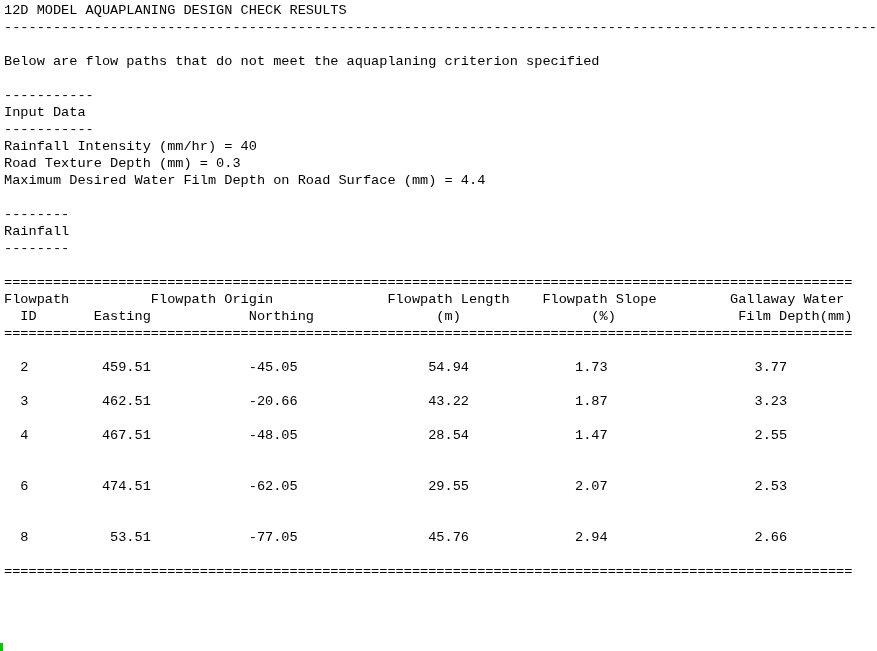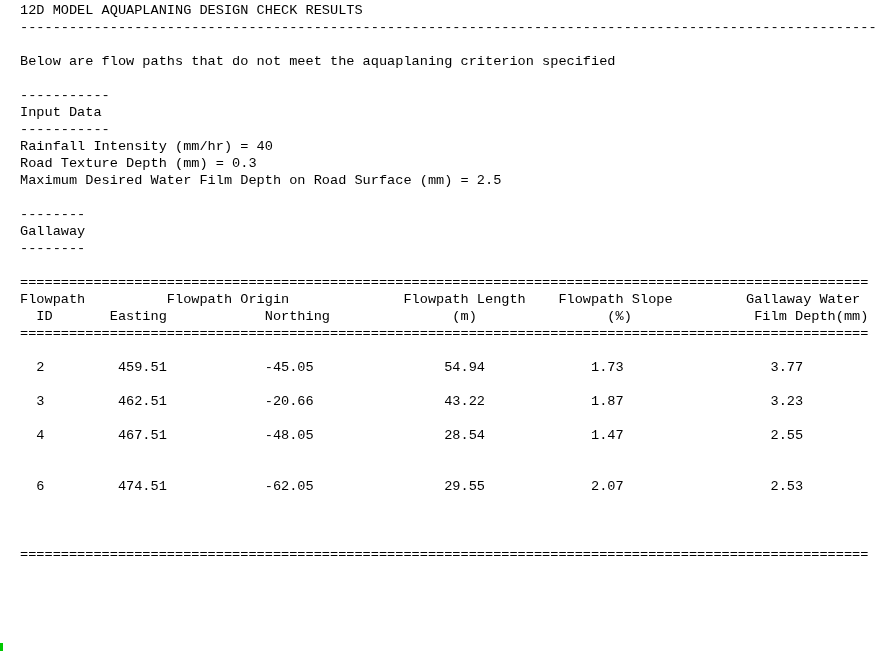--- a/index.html
+++ b/index.html
@@ -11,21 +11,21 @@
     width: 877px;
     height: 651px;
     overflow: hidden;
     position: relative;
     font-family: "Liberation Mono", "DejaVu Sans Mono", monospace;
     font-size: 13.6px;
     line-height: 17px;
     color: #000000;
   }
   .report {
-    padding: 2px 0 0 20px;
+    padding: 2px 0 0 4px;
   }
   .line {
     white-space: pre;
     height: 17px;
     overflow: hidden;
   }
   .cursor {
     position: absolute;
     left: 0;
     top: 643px;
@@ -40,40 +40,41 @@
   <div class="line">12D MODEL AQUAPLANING DESIGN CHECK RESULTS</div>
   <div class="line">----------------------------------------------------------------------------------------------------------------------------------</div>
   <div class="line"></div>
   <div class="line">Below are flow paths that do not meet the aquaplaning criterion specified</div>
   <div class="line"></div>
   <div class="line">-----------</div>
   <div class="line">Input Data</div>
   <div class="line">-----------</div>
   <div class="line">Rainfall Intensity (mm/hr) = 40</div>
   <div class="line">Road Texture Depth (mm) = 0.3</div>
-  <div class="line">Maximum Desired Water Film Depth on Road Surface (mm) = 2.5</div>
+  <div class="line">Maximum Desired Water Film Depth on Road Surface (mm) = 4.4</div>
   <div class="line"></div>
   <div class="line">--------</div>
-  <div class="line">Gallaway</div>
+  <div class="line">Rainfall</div>
   <div class="line">--------</div>
   <div class="line"></div>
   <div class="line">========================================================================================================</div>
   <div class="line">Flowpath          Flowpath Origin              Flowpath Length    Flowpath Slope         Gallaway Water</div>
   <div class="line">  ID       Easting            Northing               (m)                (%)               Film Depth(mm)</div>
   <div class="line">========================================================================================================</div>
   <div>
       <div class="line"></div>
       <div class="line">  2         459.51            -45.05                54.94             1.73                  3.77</div>
       <div class="line"></div>
       <div class="line">  3         462.51            -20.66                43.22             1.87                  3.23</div>
       <div class="line"></div>
       <div class="line">  4         467.51            -48.05                28.54             1.47                  2.55</div>
       <div class="line"></div>
       <div class="line"></div>
       <div class="line">  6         474.51            -62.05                29.55             2.07                  2.53</div>
       <div class="line"></div>
       <div class="line"></div>
+      <div class="line">  8          53.51            -77.05                45.76             2.94                  2.66</div>
       <div class="line"></div>
     </div>
   <div class="line">========================================================================================================</div>
 </div>
 
 <div class="cursor" style="background: rgb(0, 200, 0);"></div>
 
 </body></html>

